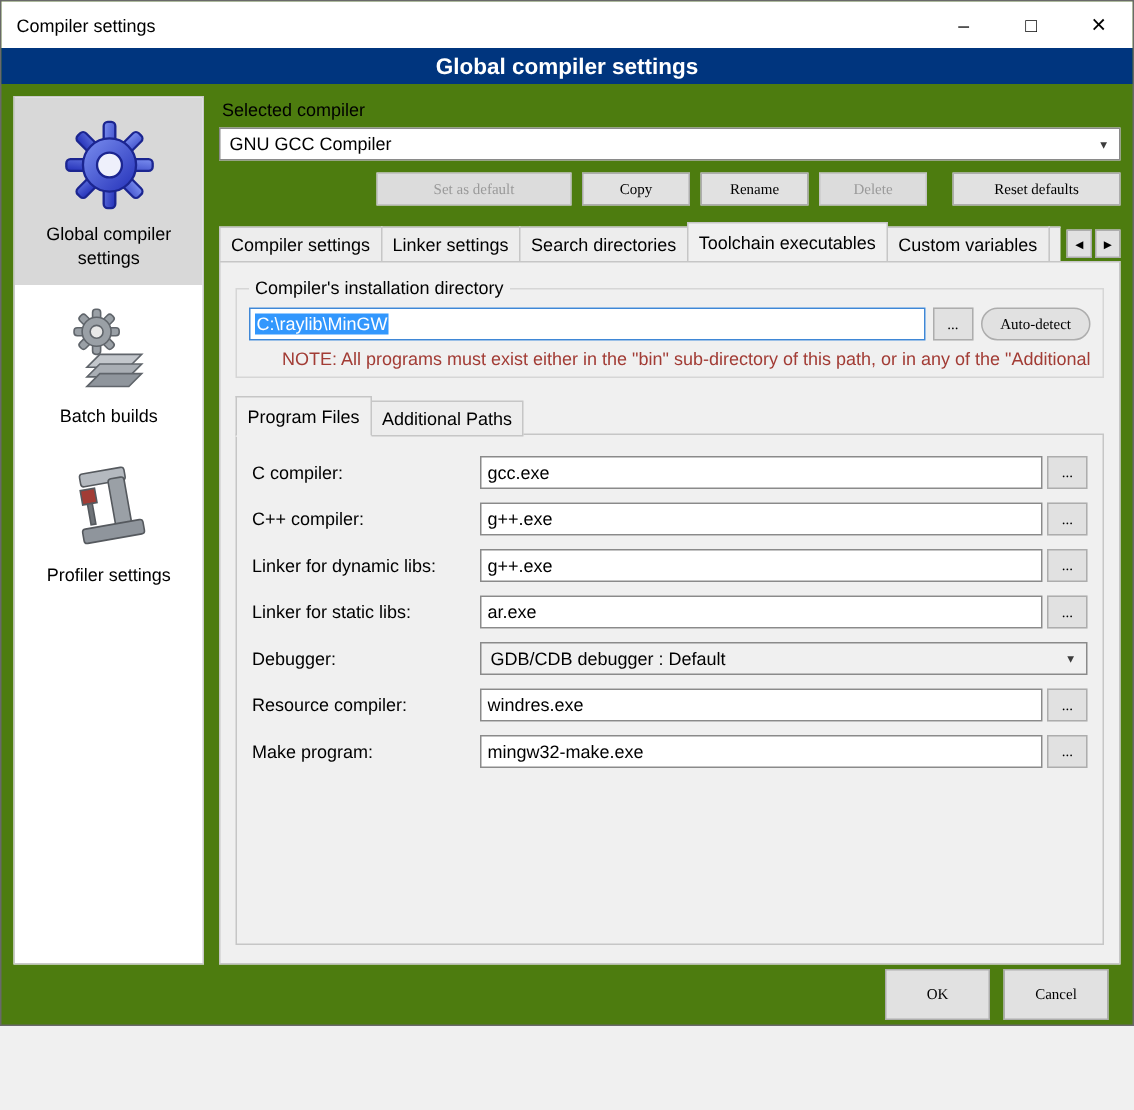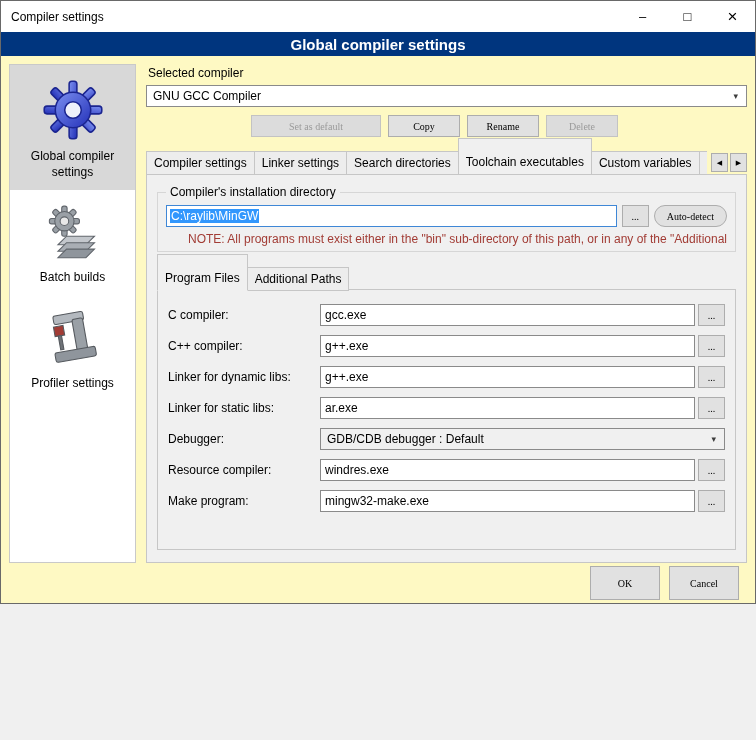--- a/index.html
+++ b/index.html
@@ -3,22 +3,22 @@
 <meta charset="utf-8">
 <style>
   * { box-sizing: border-box; }
   html,body { margin:0; padding:0; }
   body {
     width:756px; height:740px; overflow:hidden;
     font-family:"Liberation Sans","DejaVu Sans",sans-serif;
     font-size:12px; color:#000; background:#f0f0f0;
   }
   .window {
-    width:756px; height:604px; border:1px solid #696969;
-    background:#fef9c3; display:flex; flex-direction:column;
+    width:756px; height:684px; border:1px solid #696969;
+    background:#4d7c0f; display:flex; flex-direction:column;
   }
   
   .titlebar { height:31px; min-height:31px; background:#fff; display:flex; align-items:center; }
   .title-text { padding-left:10px; font-size:12px; }
   .caption { margin-left:auto; display:flex; align-self:stretch; }
   .cap-btn { width:45px; display:flex; align-items:center; justify-content:center; font-size:13px; color:#000; }
   .cap-btn.close-b { font-size:17px; }
   
   .header-band { height:24px; min-height:24px; background:#00357e; color:#fff; display:flex;
     align-items:center; justify-content:center; font-size:15px; font-weight:bold; }
@@ -45,21 +45,21 @@
   .btn-row { display:flex; gap:7px; margin-top:8px; }
   .btn.setdef { margin-left:105px; width:130px; padding:0; }
   .btn.w72 { width:72px; padding:0; }
   .btn.reset { margin-left:auto; width:112px; padding:0; }
   
   .tabs-row { display:flex; align-items:flex-end; margin-top:13px; position:relative; padding-right:40px; height:24px; }
   .tabs-viewport { display:flex; align-items:flex-end; overflow:hidden; flex:1; }
   .tab { white-space:nowrap; padding:4px 7px; margin-bottom:-1px; border:1px solid #c6c6c6;
     background:#ededed; position:relative; cursor:default; }
   .tab + .tab { margin-left:-1px; }
-  .tab.active { background:#f0f0f0; border-bottom-color:#f0f0f0; padding-top:16px; padding-bottom:5px; z-index:3; }
+  .tab.active { background:#f0f0f0; border-bottom-color:#f0f0f0; padding-top:6px; padding-bottom:5px; z-index:3; }
   .tab-arrows { position:absolute; right:0; bottom:2px; display:flex; gap:2px; }
   .arrow-btn { width:17px; height:19px; font-size:7px; display:flex; align-items:center; justify-content:center;
     background:#e1e1e1; border:1px solid #adadad; cursor:default; }
   .panel { flex:1; border:1px solid #c6c6c6; background:#f0f0f0; padding:10px 10px 12px;
     display:flex; flex-direction:column; min-height:0; position:relative; z-index:1; }
   
   fieldset.group { border:1px solid #d6d6d6; margin:0; padding:6px 8px 5px; }
   fieldset.group legend { padding:0 4px; font-size:12px; }
   .install-row { display:flex; gap:5px; align-items:center; }
   .dir-input { flex:1; height:22px; border:1px solid #3f87d6; background:#fff; display:flex;
@@ -180,20 +180,21 @@
         <div class="combo">
           <span>GNU GCC Compiler</span>
           <span class="chev">▾</span>
         </div>
 
         <div class="btn-row">
           <button class="btn setdef disabled">Set as default</button>
           <button class="btn w72">Copy</button>
           <button class="btn w72">Rename</button>
           <button class="btn w72 disabled">Delete</button>
+          <button class="btn reset">Reset defaults</button>
         </div>
 
         <div class="tabs-row">
           <div class="tabs-viewport">
             <div class="tab">Compiler settings</div>
             <div class="tab">Linker settings</div>
             <div class="tab">Search directories</div>
             <div class="tab active">Toolchain executables</div>
             <div class="tab">Custom variables</div>
             <div class="tab">Build</div>

